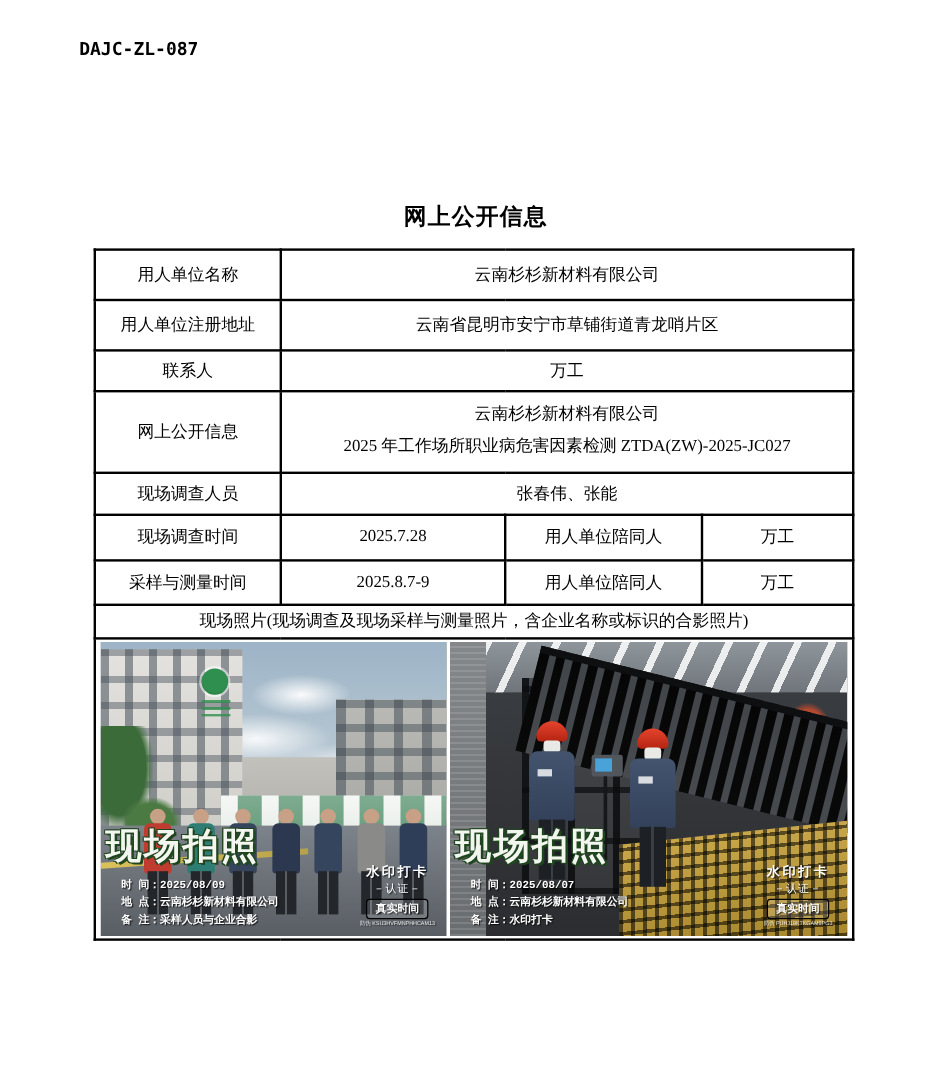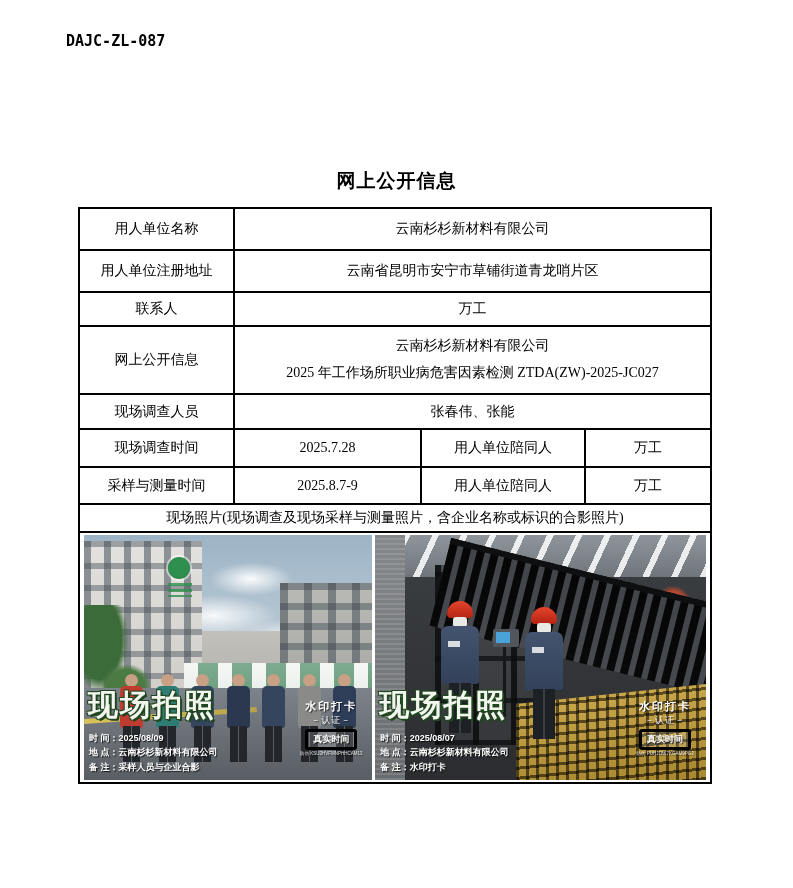--- a/index.html
+++ b/index.html
@@ -174,35 +174,35 @@
 
   
   .wm-title {
     position:absolute; left:4px; bottom:54px;
     font-family:"Liberation Sans","DejaVu Sans",sans-serif;
     font-size:30px; font-weight:bold; color:#f2f6ef; letter-spacing:2px;
     text-shadow:2px 2px 0 #20461f, -1px -1px 0 #20461f, 1px -1px 0 #20461f, -1px 1px 0 #20461f;
     white-space:nowrap;
   }
   .wm-info {
-    position:absolute; left:5px; bottom:6px; width:200px;
-    font-family:Liberation Sans, sans-serif;
+    position:absolute; left:17px; bottom:6px; width:200px;
+    font-family:Liberation Mono, monospace;
     font-size:9px; line-height:1.6; color:#ffffff; font-weight:bold;
     text-shadow:1px 1px 1px rgba(0,0,0,.8); text-align:left;
   }
   .wm-badge {
-    position:absolute; right:5px; bottom:24px; width:72px;
+    position:absolute; right:5px; bottom:8px; width:72px;
     font-family:"Liberation Sans","DejaVu Sans",sans-serif;
     color:#fff; text-align:center; text-shadow:1px 1px 1px rgba(0,0,0,.7);
   }
   .wm-badge .b1 { font-size:11px; font-weight:bold; letter-spacing:2px; }
   .wm-badge .b2 { font-size:9px; letter-spacing:1px;text-align:center; }
   .wm-badge .btn {
     margin:2px auto 0; width:52px; font-size:9px; font-weight:bold;
-    border:3px solid #000000; border-radius:3px; padding:1px 0;
+    border:1px solid #000000; border-radius:3px; padding:1px 0;
     background:rgba(255,255,255,.15);
   }
   .wm-badge .code { font-size:4.5px; margin-top:1px; opacity:.85; white-space:nowrap; }
 </style>
 </head>
 <body>
 
 <div class="page">
 
   <div class="doc-code">DAJC-ZL-087</div>

